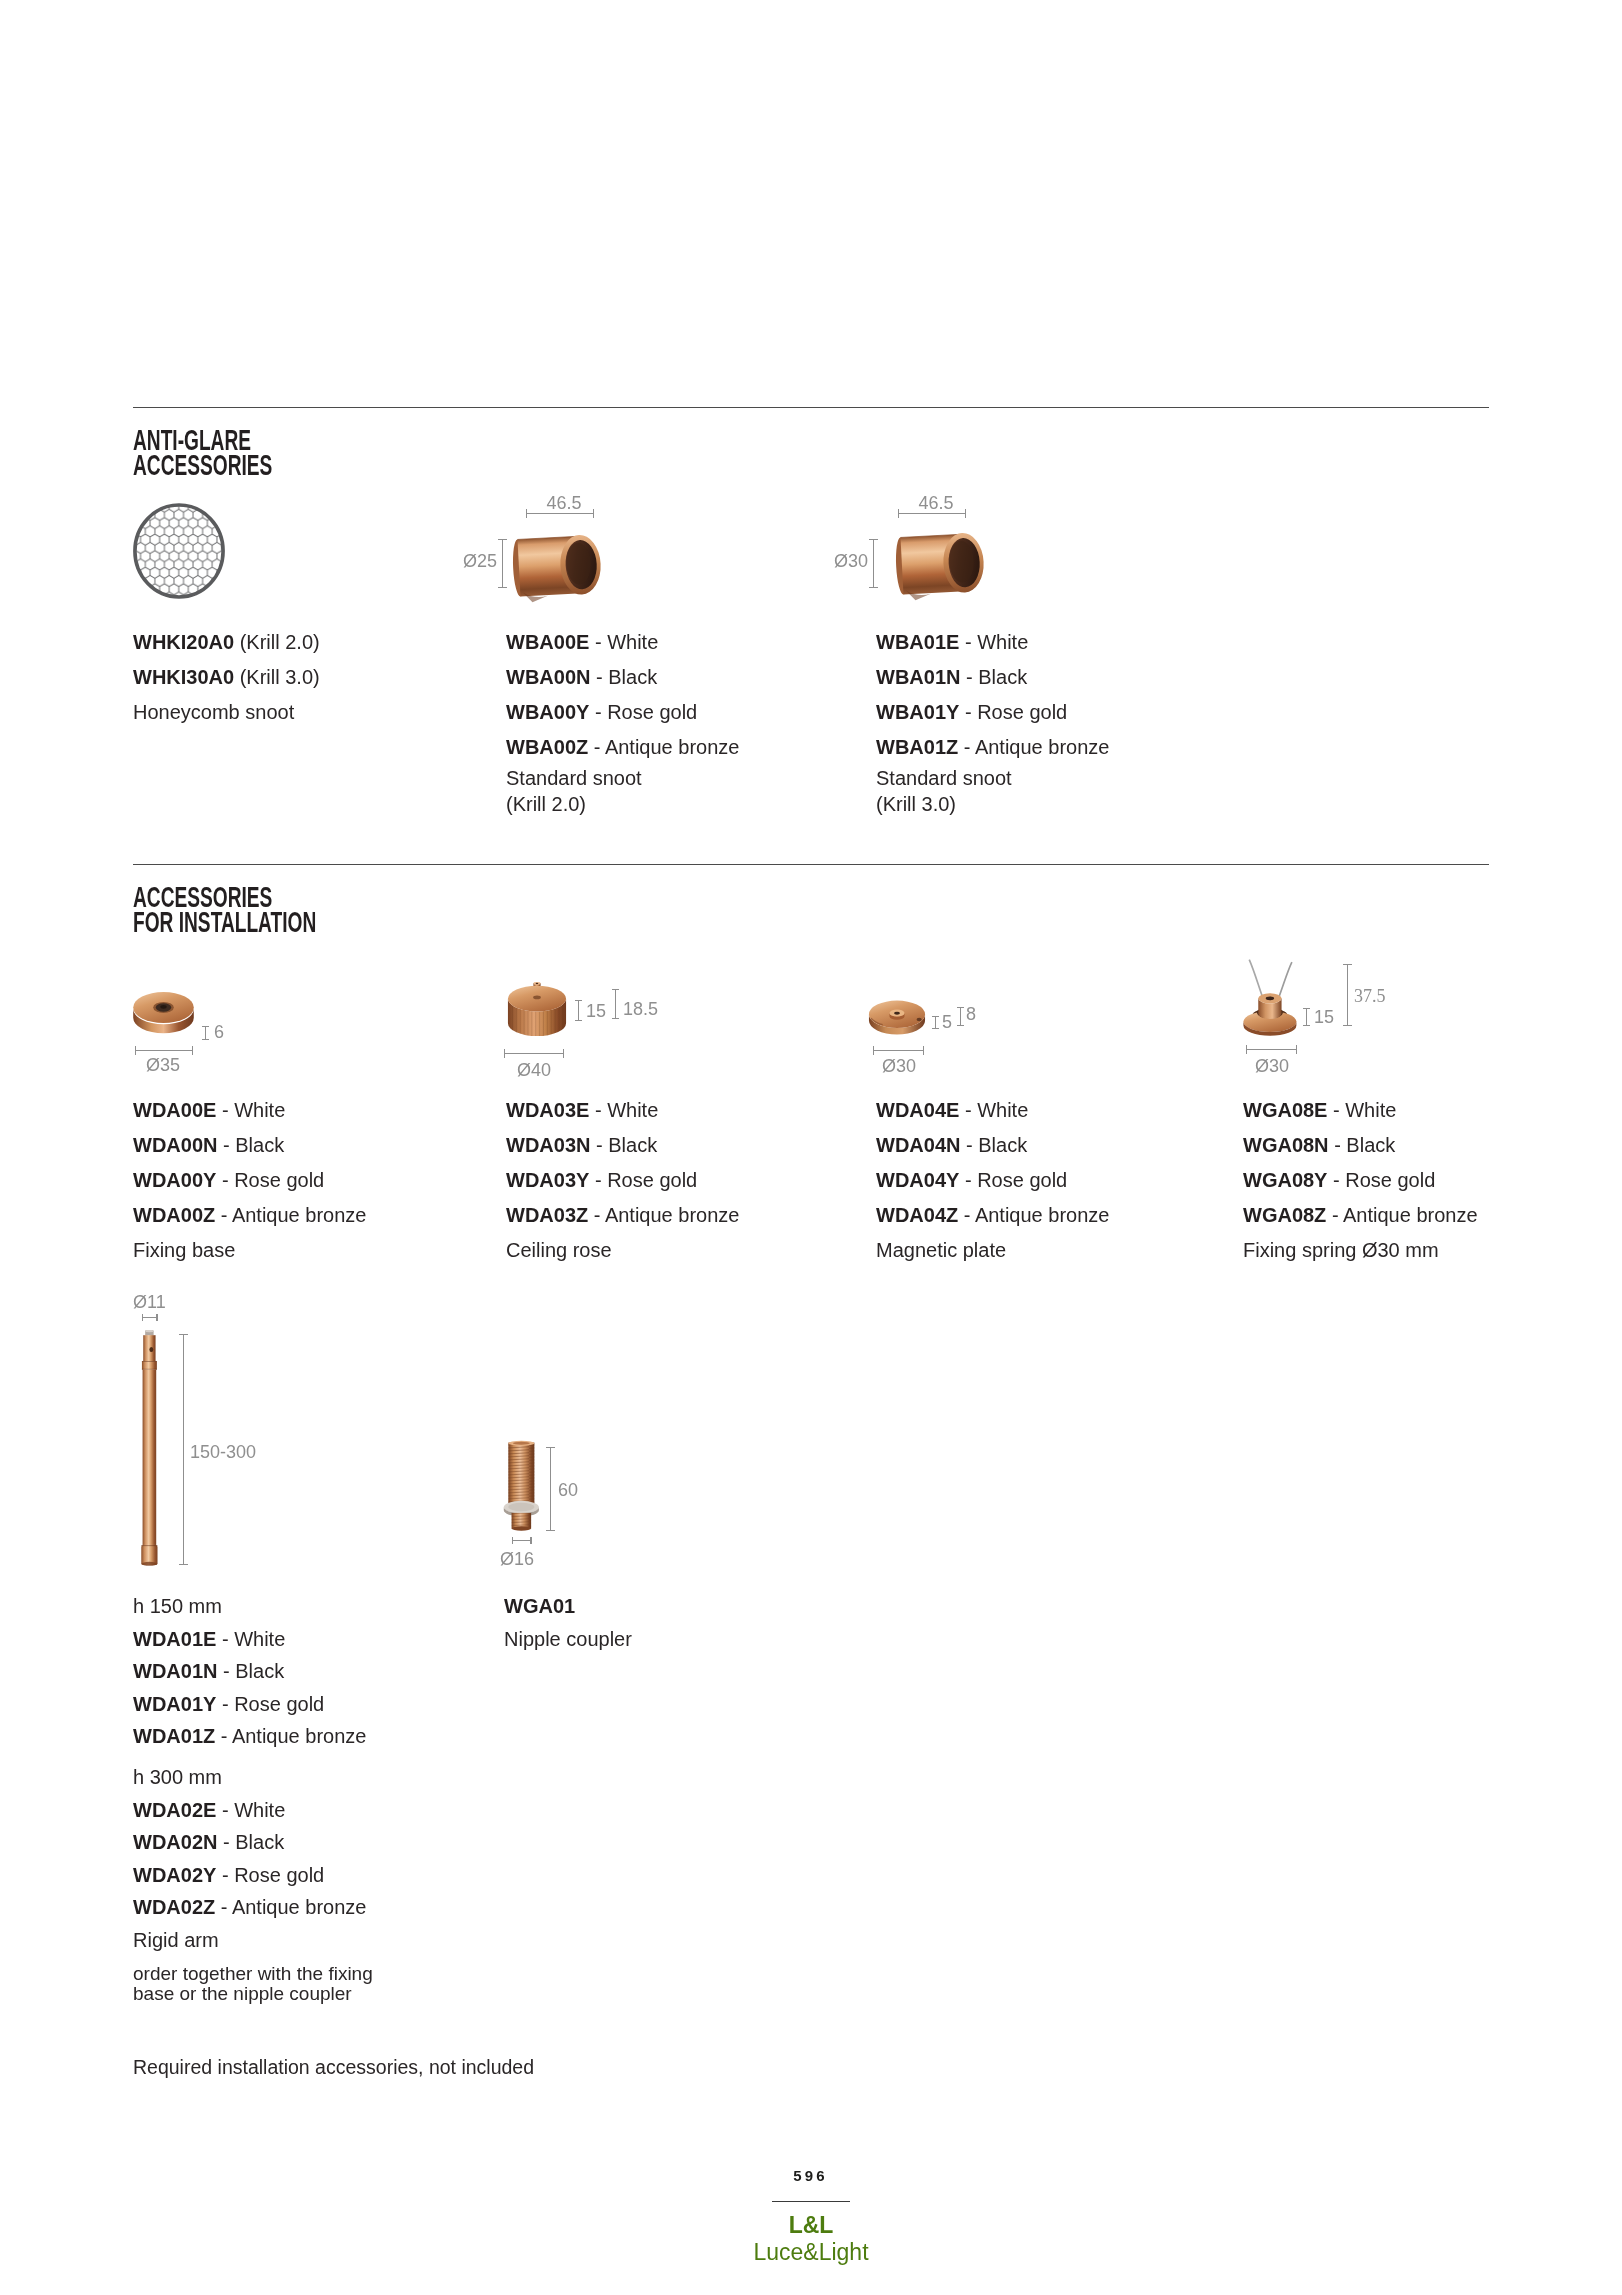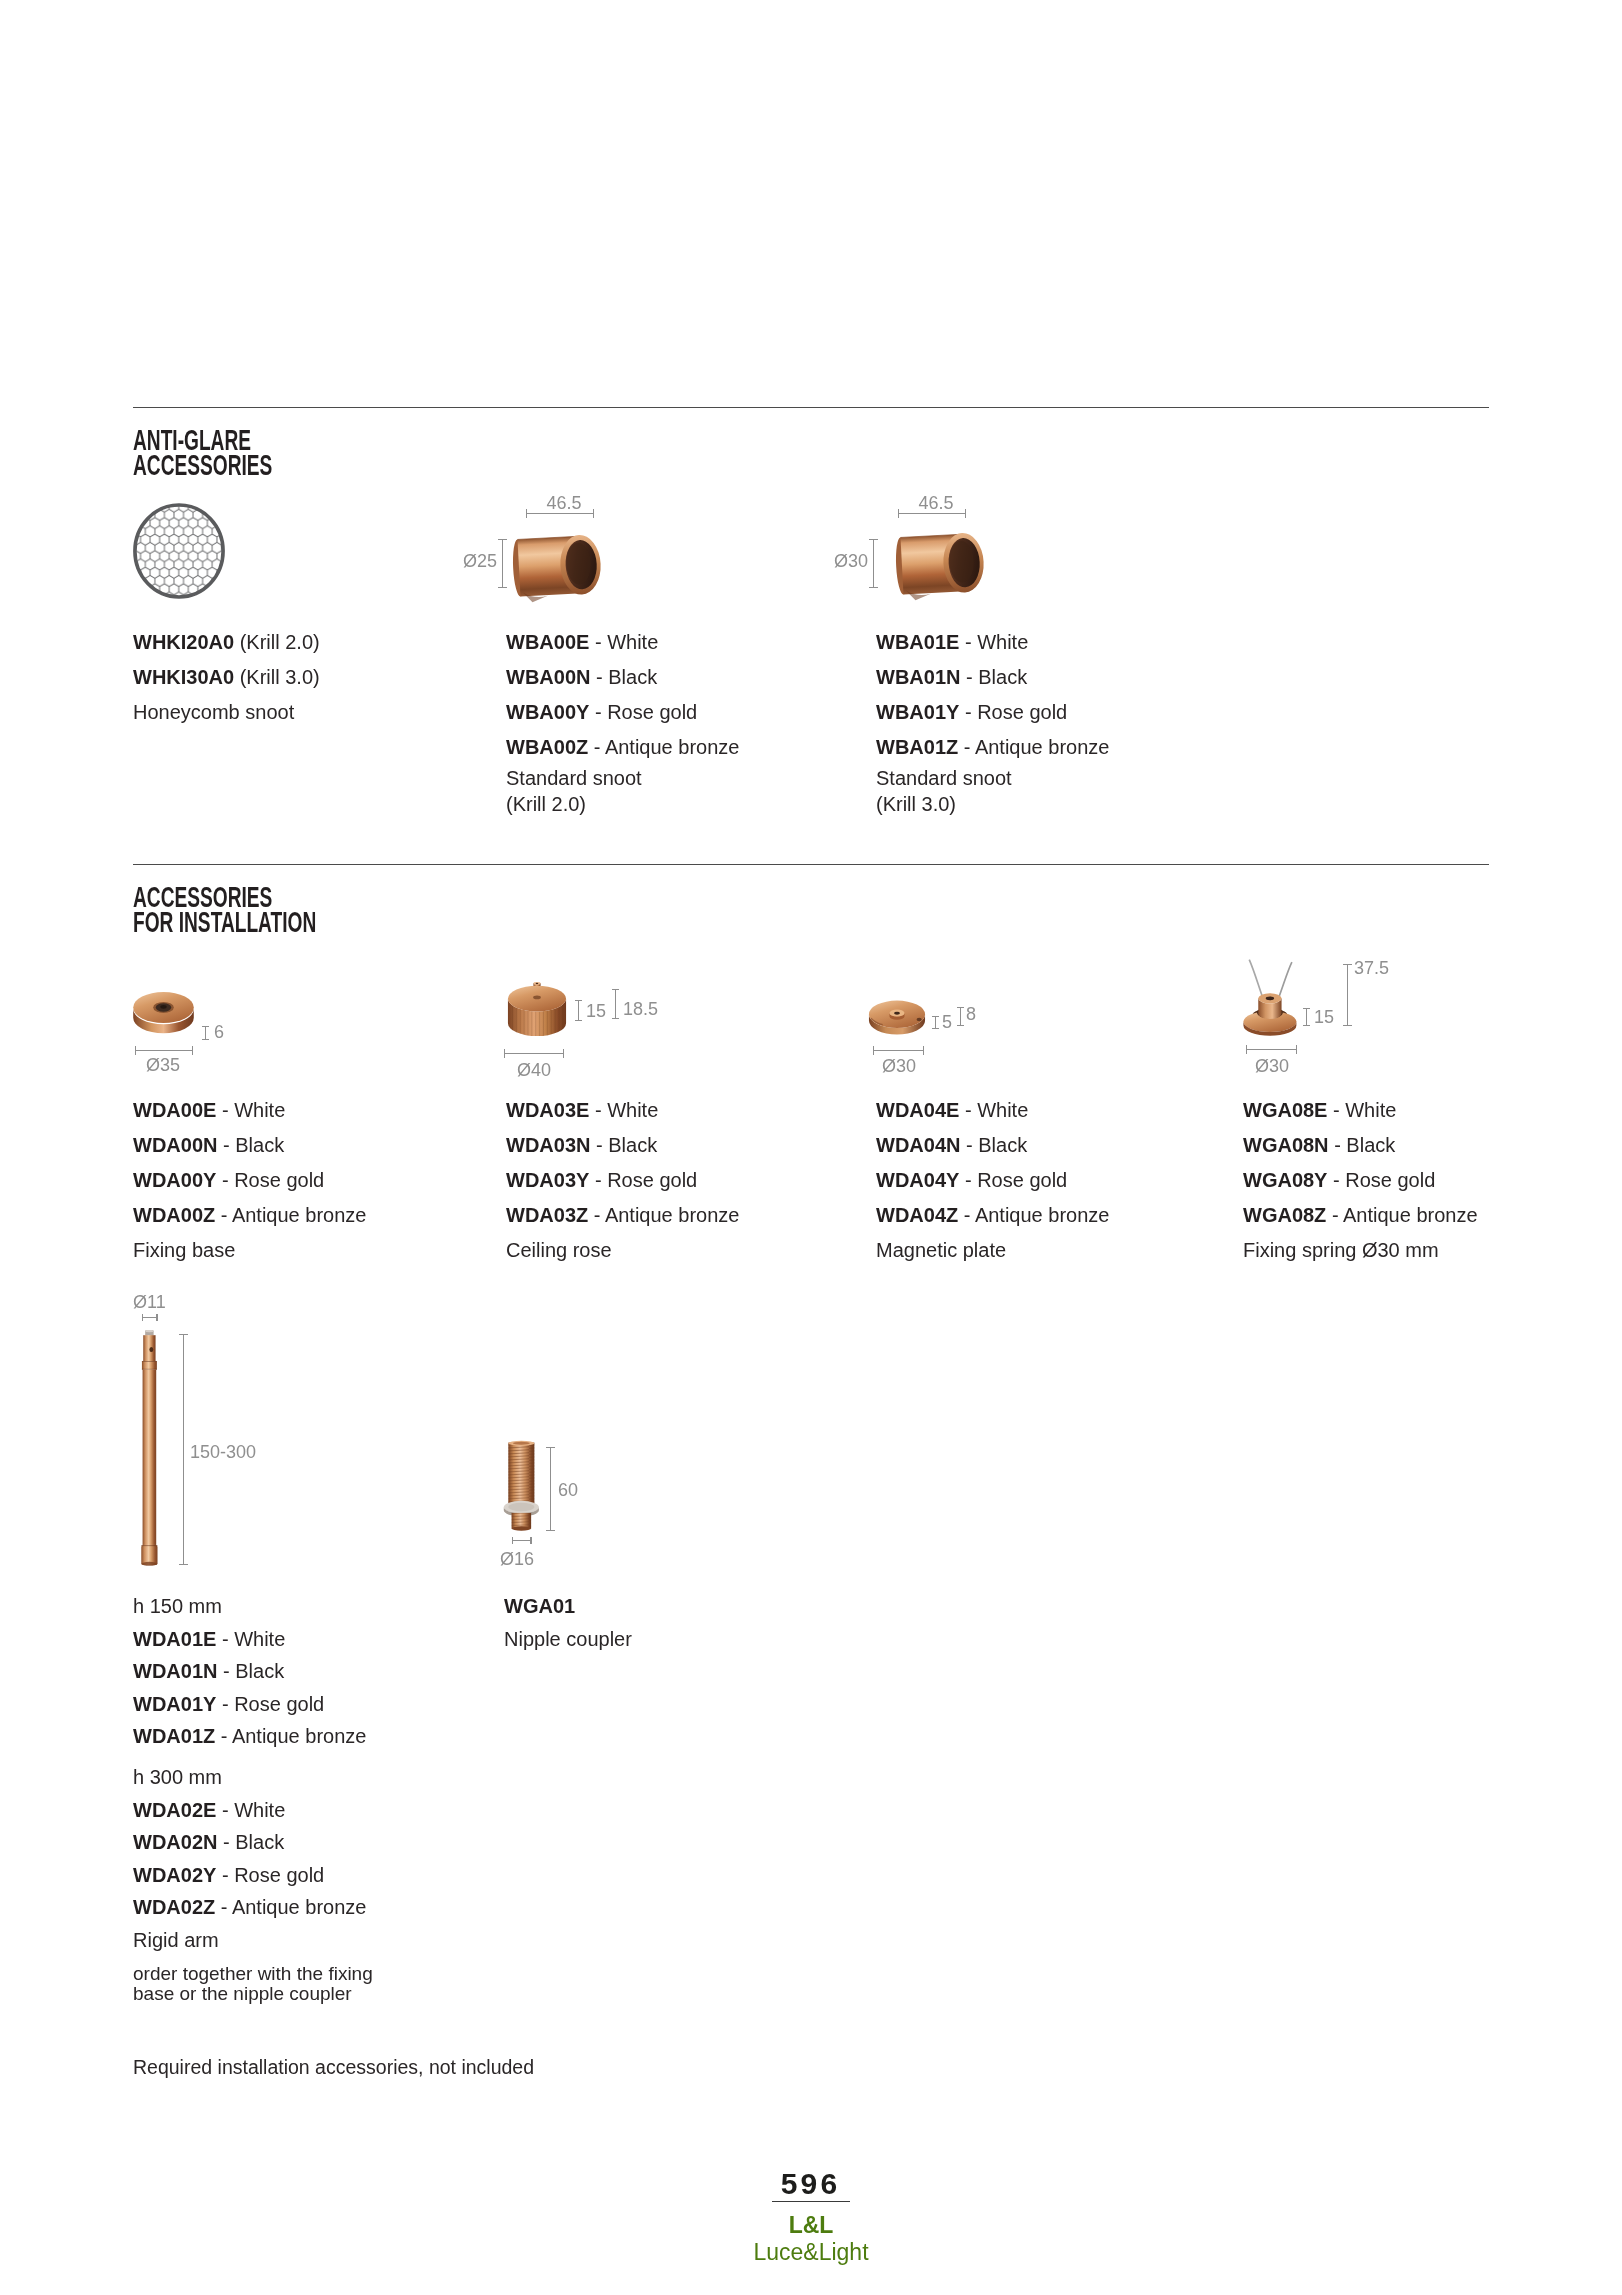--- a/index.html
+++ b/index.html
@@ -25,21 +25,21 @@
   .hdim::before,.hdim::after{content:"";position:absolute;width:1.3px;height:9px;top:-3.9px;background:#8f8f8f;}
   .hdim::before{left:0;}.hdim::after{right:0;}
   .hdim.sm::before,.hdim.sm::after{height:6.5px;top:-2.6px;}
 
   .vdim{position:absolute;width:1.3px;background:#8f8f8f;}
   .vdim::before,.vdim::after{content:"";position:absolute;height:1.3px;width:9px;left:-3.9px;background:#8f8f8f;}
   .vdim::before{top:0;}.vdim::after{bottom:0;}
   .vdim.sm::before,.vdim.sm::after{width:6.5px;left:-2.6px;}
 
   .page-num{position:absolute;left:762px;top:2167px;width:97px;text-align:center;
-            font-size:30px;font-weight:bold;letter-spacing:3.2px;color:#1d1d1b;}
+            font-size:15px;font-weight:bold;letter-spacing:3.2px;color:#1d1d1b;}
   .footer-line{position:absolute;left:772px;top:2201px;width:78px;height:1.3px;background:#3a3a3a;}
   .brand{position:absolute;left:730px;top:2212px;width:162px;text-align:center;font-size:23px;color:#4d7c0f;}
   .brand b{font-weight:bold;}
   svg{display:block;}
 </style>
 </head>
 <body>
 
 <div id="page">
 
@@ -276,21 +276,21 @@
       <path d="M5,100 v6 a41,16 0 0 0 82,0 v-6 a41,16 0 0 1 -82,0 z" fill="#8a4c29"></path>
       <ellipse cx="46" cy="86" rx="18" ry="7" fill="none" stroke="#4e2d1a" stroke-width="4"></ellipse>
       <path d="M28,64 v24 a18,8 0 0 0 36,0 v-24 a18,8 0 0 1 -36,0 z" fill="url(#spboss)"></path>
       <ellipse cx="46" cy="64" rx="18" ry="8" fill="#dba271"></ellipse>
       <ellipse cx="46" cy="64" rx="6.5" ry="3" fill="#3a241a"></ellipse>
     </svg>
   </div>
   <div class="vdim sm" style="left:1306px;top:1008px;height:18px;"></div>
   <div class="dim" style="left:1314px;top:1008px;">15</div>
   <div class="vdim" style="left:1347px;top:964px;height:62px;"></div>
-  <div class="dim" style="left:1354px;top:959px;">37.5</div>
+  <div class="dim" style="left:1354px;top:987px;font-family:Liberation Serif, serif;">37.5</div>
   <div class="hdim" style="left:1246px;top:1049px;width:51px;"></div>
   <div class="dim" style="left:1255px;top:1057px;">Ø30</div>
 
   <div class="codeblock" style="left:133px;top:1093px;">
     <div class="cl"><b>WDA00E</b><span> - White</span></div>
     <div class="cl"><b>WDA00N</b><span> - Black</span></div>
     <div class="cl"><b>WDA00Y</b><span> - Rose gold</span></div>
     <div class="cl"><b>WDA00Z</b><span> - Antique bronze</span></div>
     <div class="cl"><span>Fixing base</span></div>
   </div>

